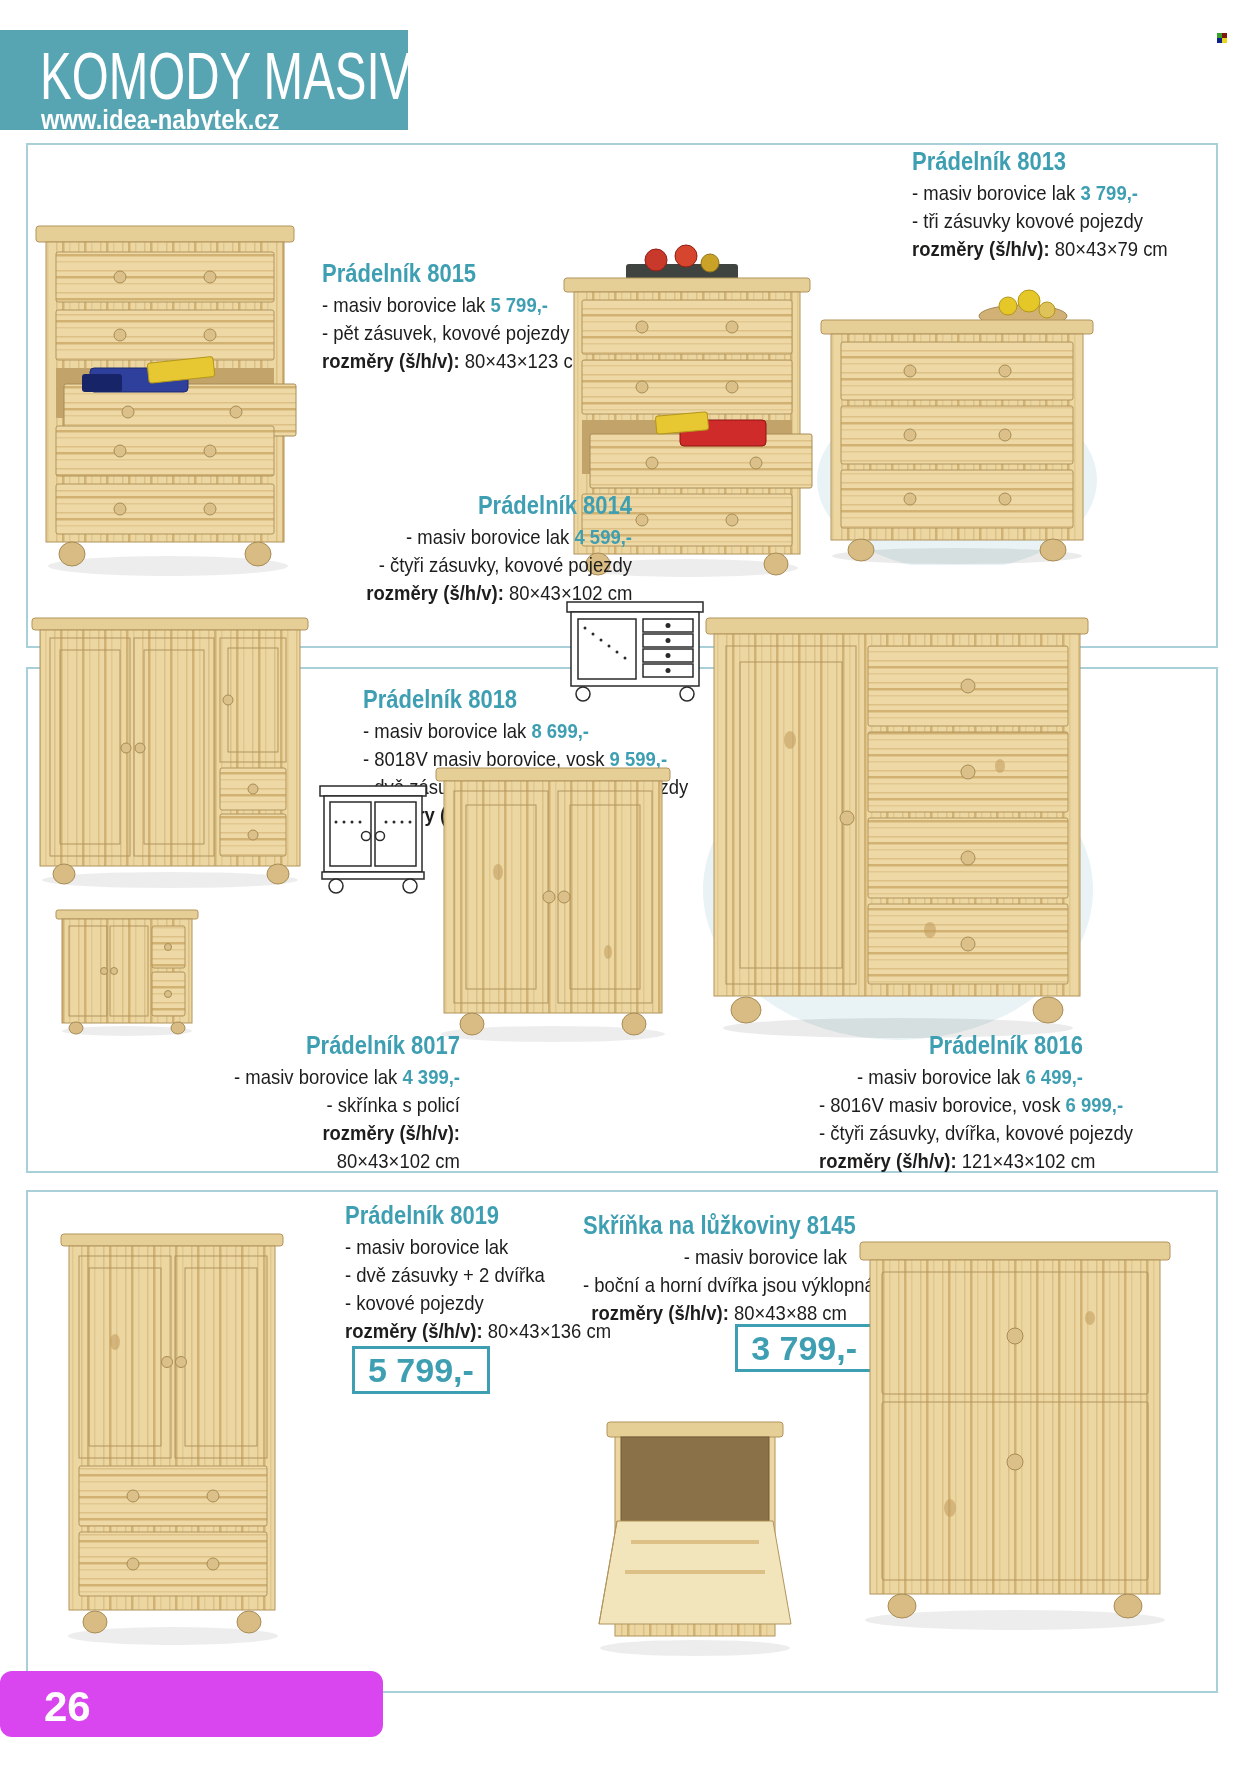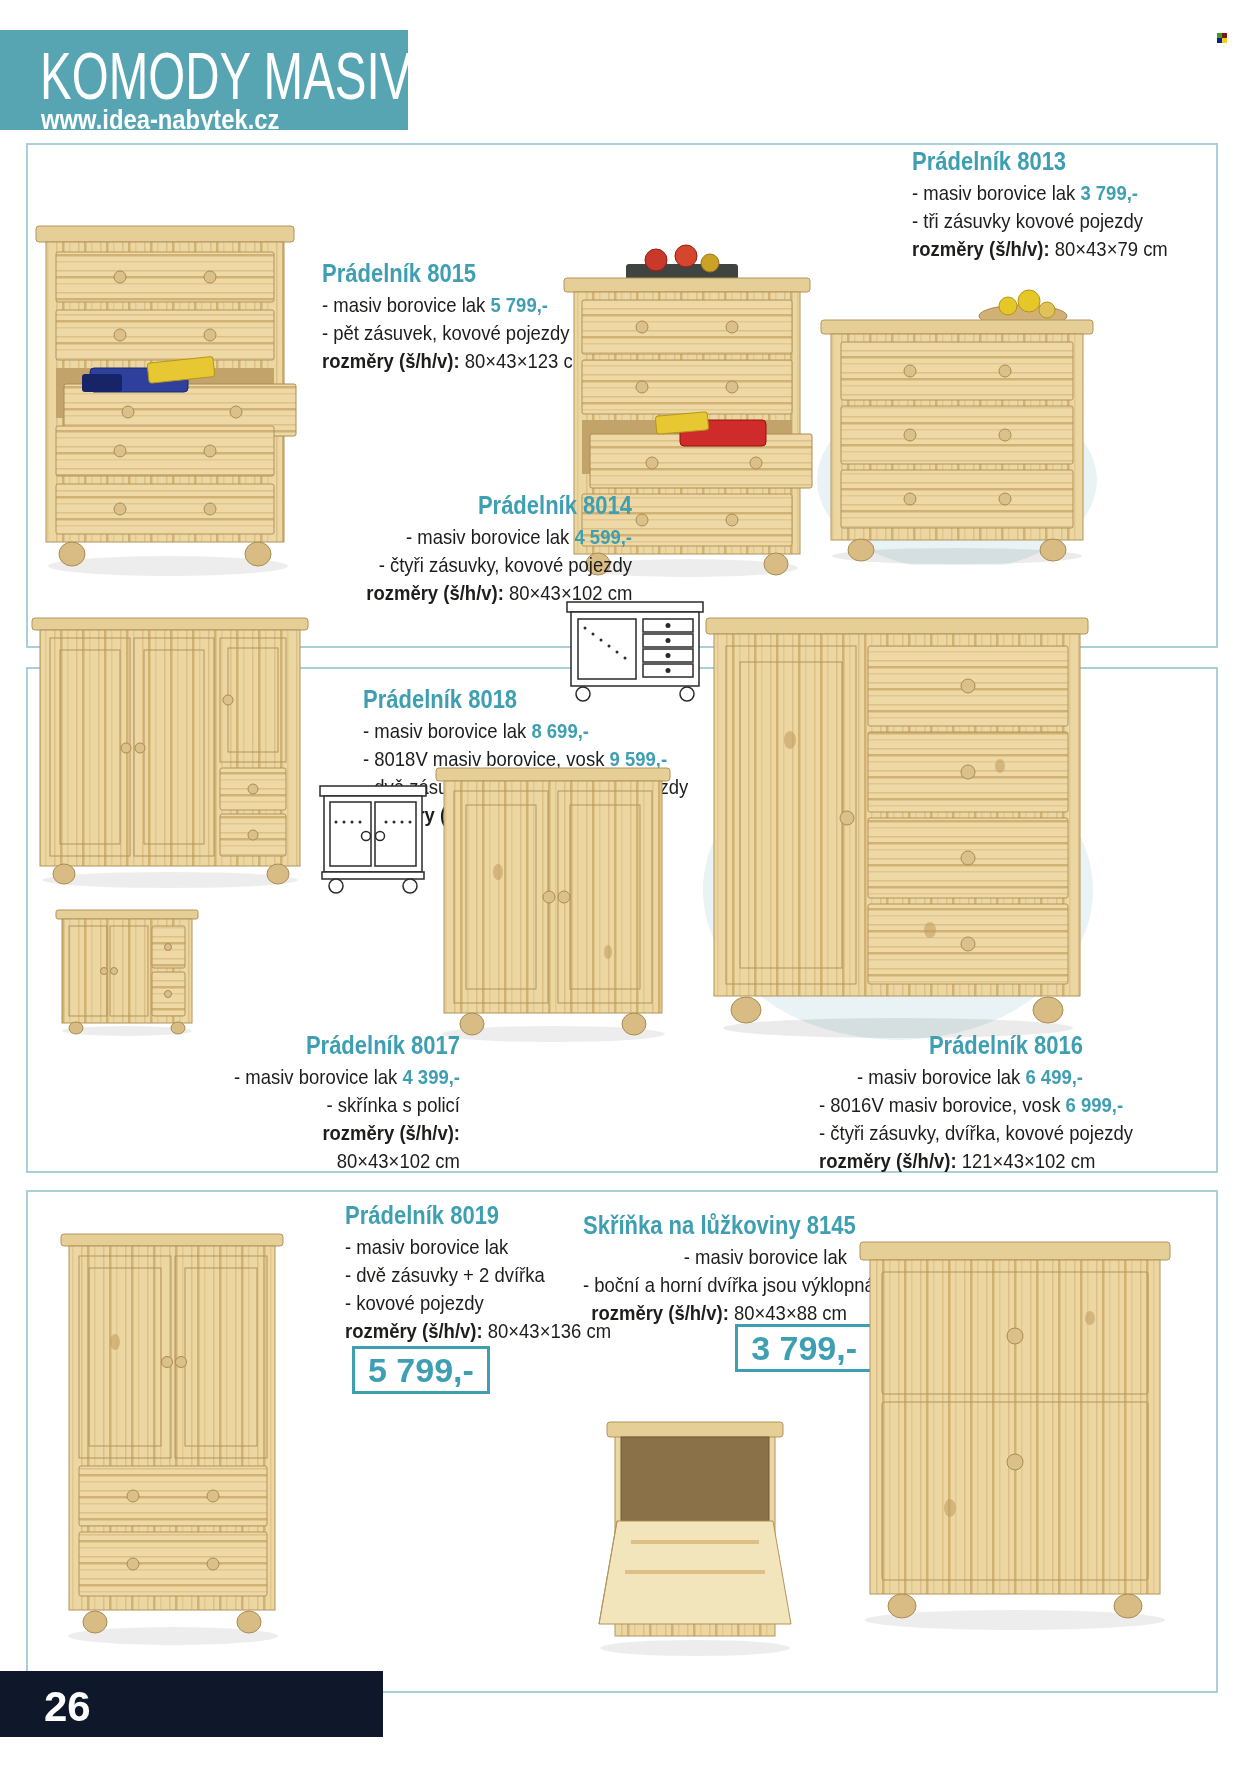--- a/index.html
+++ b/index.html
@@ -21,21 +21,21 @@
   .prod.al{transform-origin:left top;text-align:left;}
   .prod.ar{transform-origin:right top;text-align:right;}
   .ptitle{font-size:25px;font-weight:bold;color:#3f9fb2;line-height:30px;margin-bottom:3px;white-space:nowrap;}
   .pline{white-space:nowrap;}
   .price{color:#3f9fb2;font-weight:bold;}
   .b{font-weight:bold;}
   
   .badge{position:absolute;border:3px solid #3f9fb2;color:#3f9fb2;font-weight:bold;font-size:34px;
     line-height:40px;padding:1px 13px;background:#fff;white-space:nowrap;}
   
-  .pagebar{position:absolute;left:0;top:1671px;width:383px;height:66px;background:#0f172a;}
+  .pagebar{position:absolute;left:0;top:1671px;width:383px;height:66px;background:#d946ef;border-radius:12px;}
   .pagenum{position:absolute;left:44px;top:12px;font-size:42px;font-weight:bold;color:#fff;}
   .photo{position:absolute;}
   svg{display:block;}
 </style>
 </head>
 <body>
 
 <div class="page">
 
   <svg width="0" height="0" style="position:absolute">

